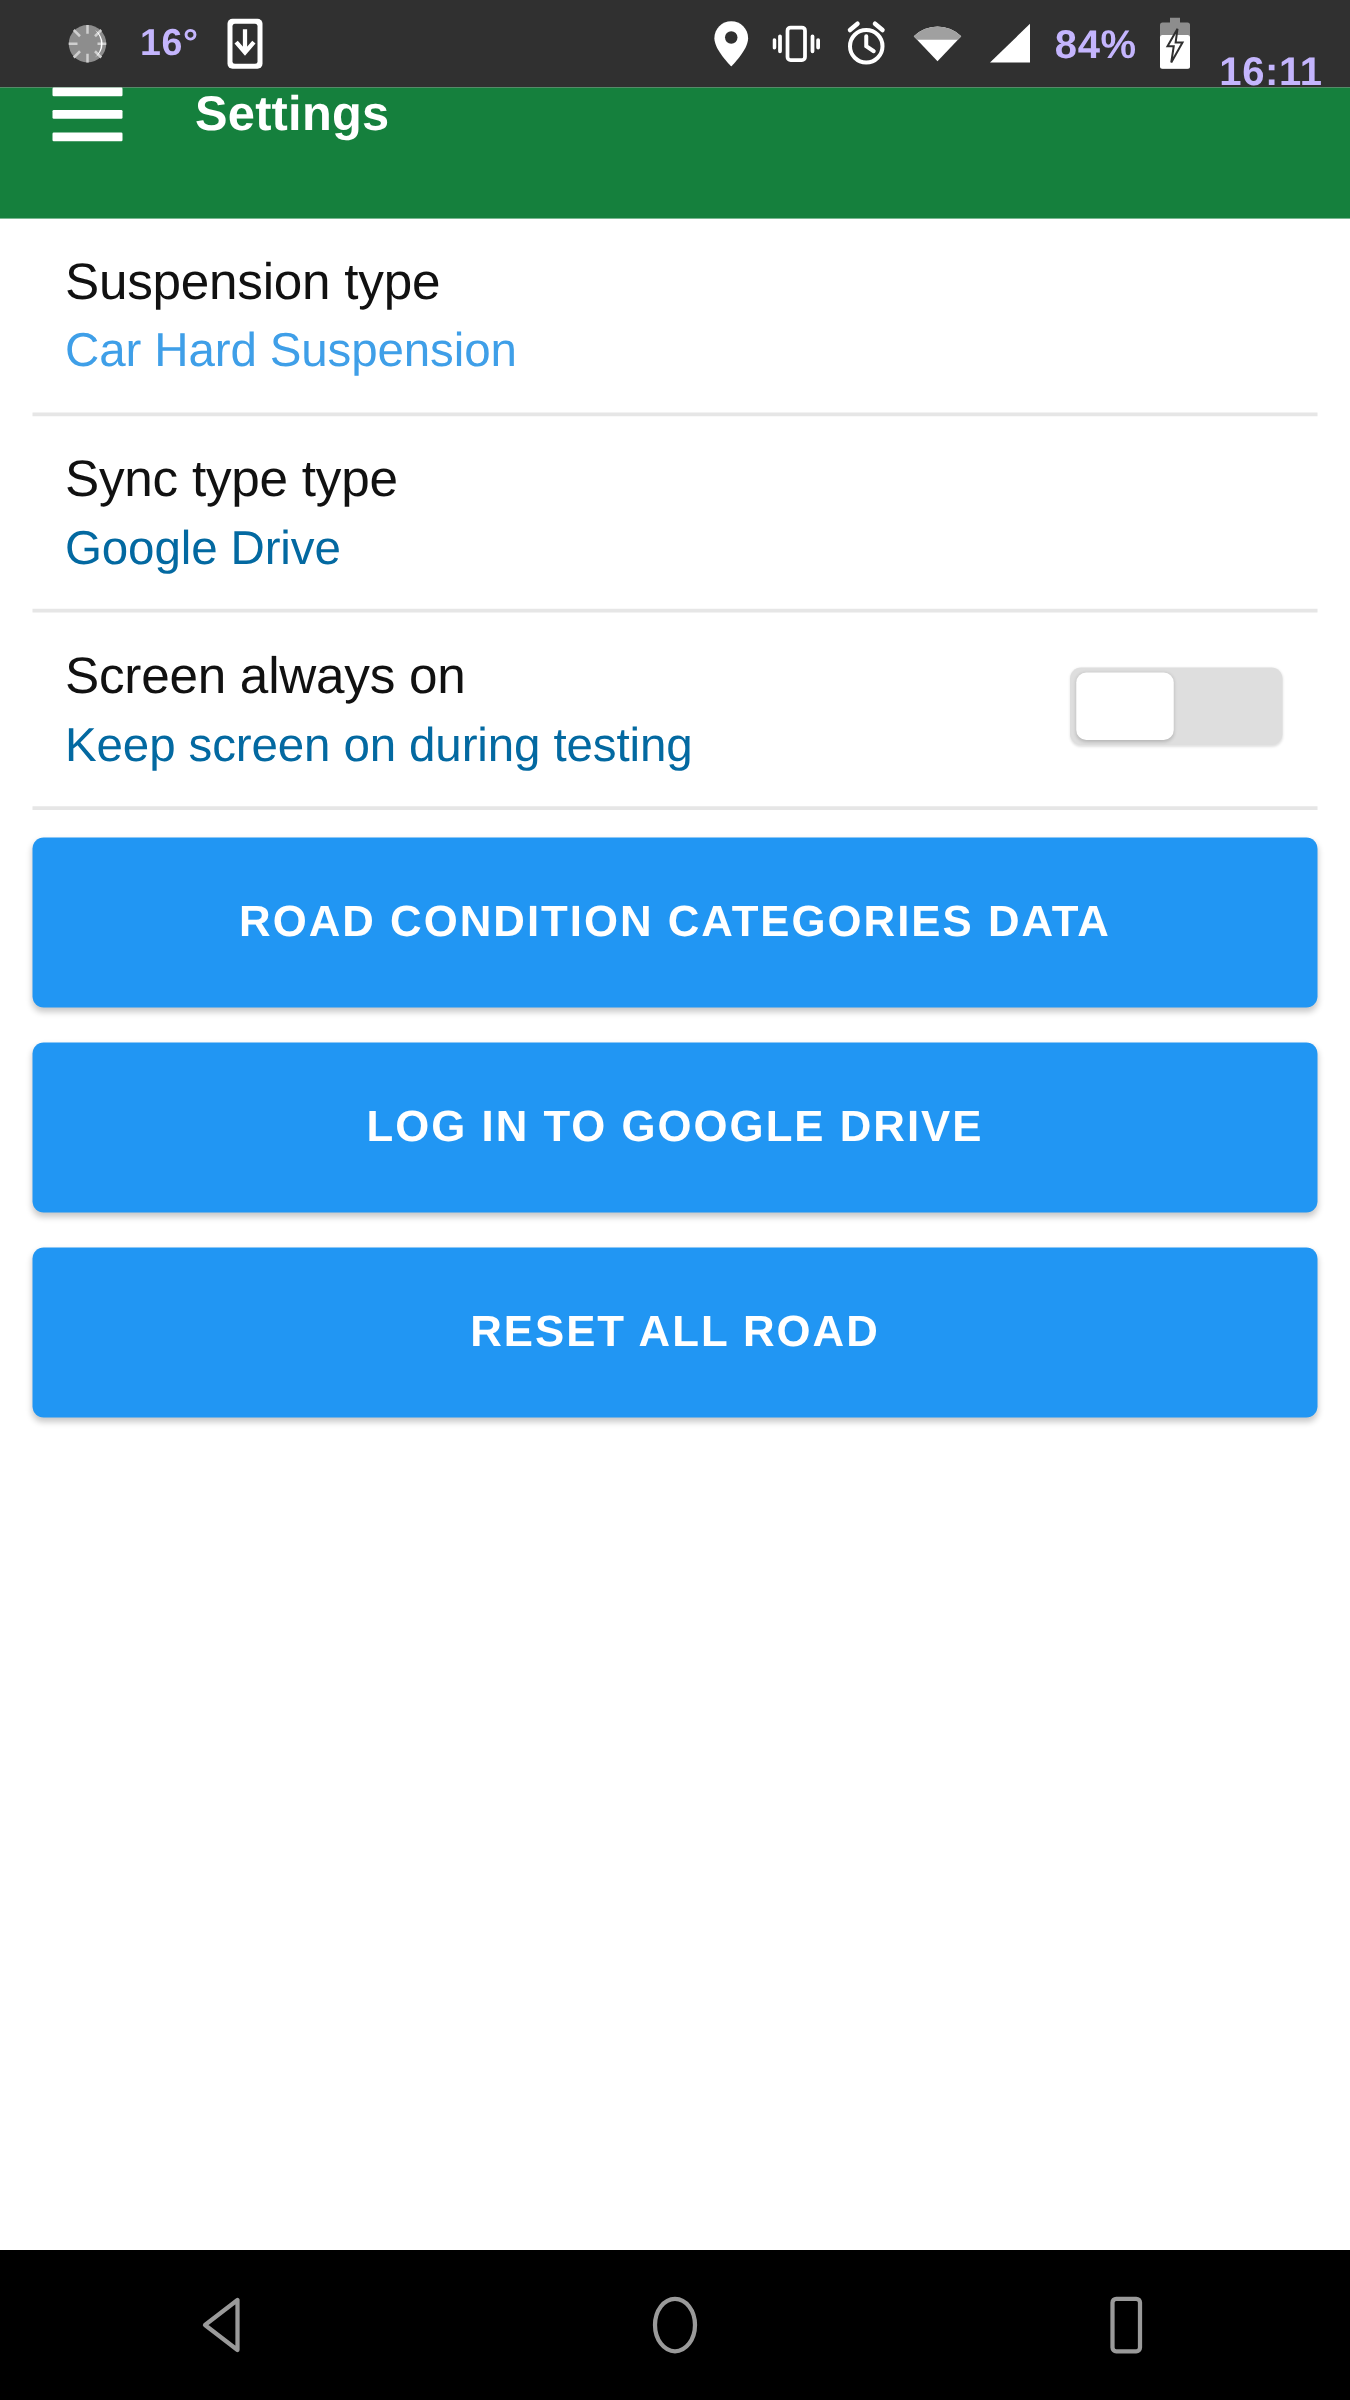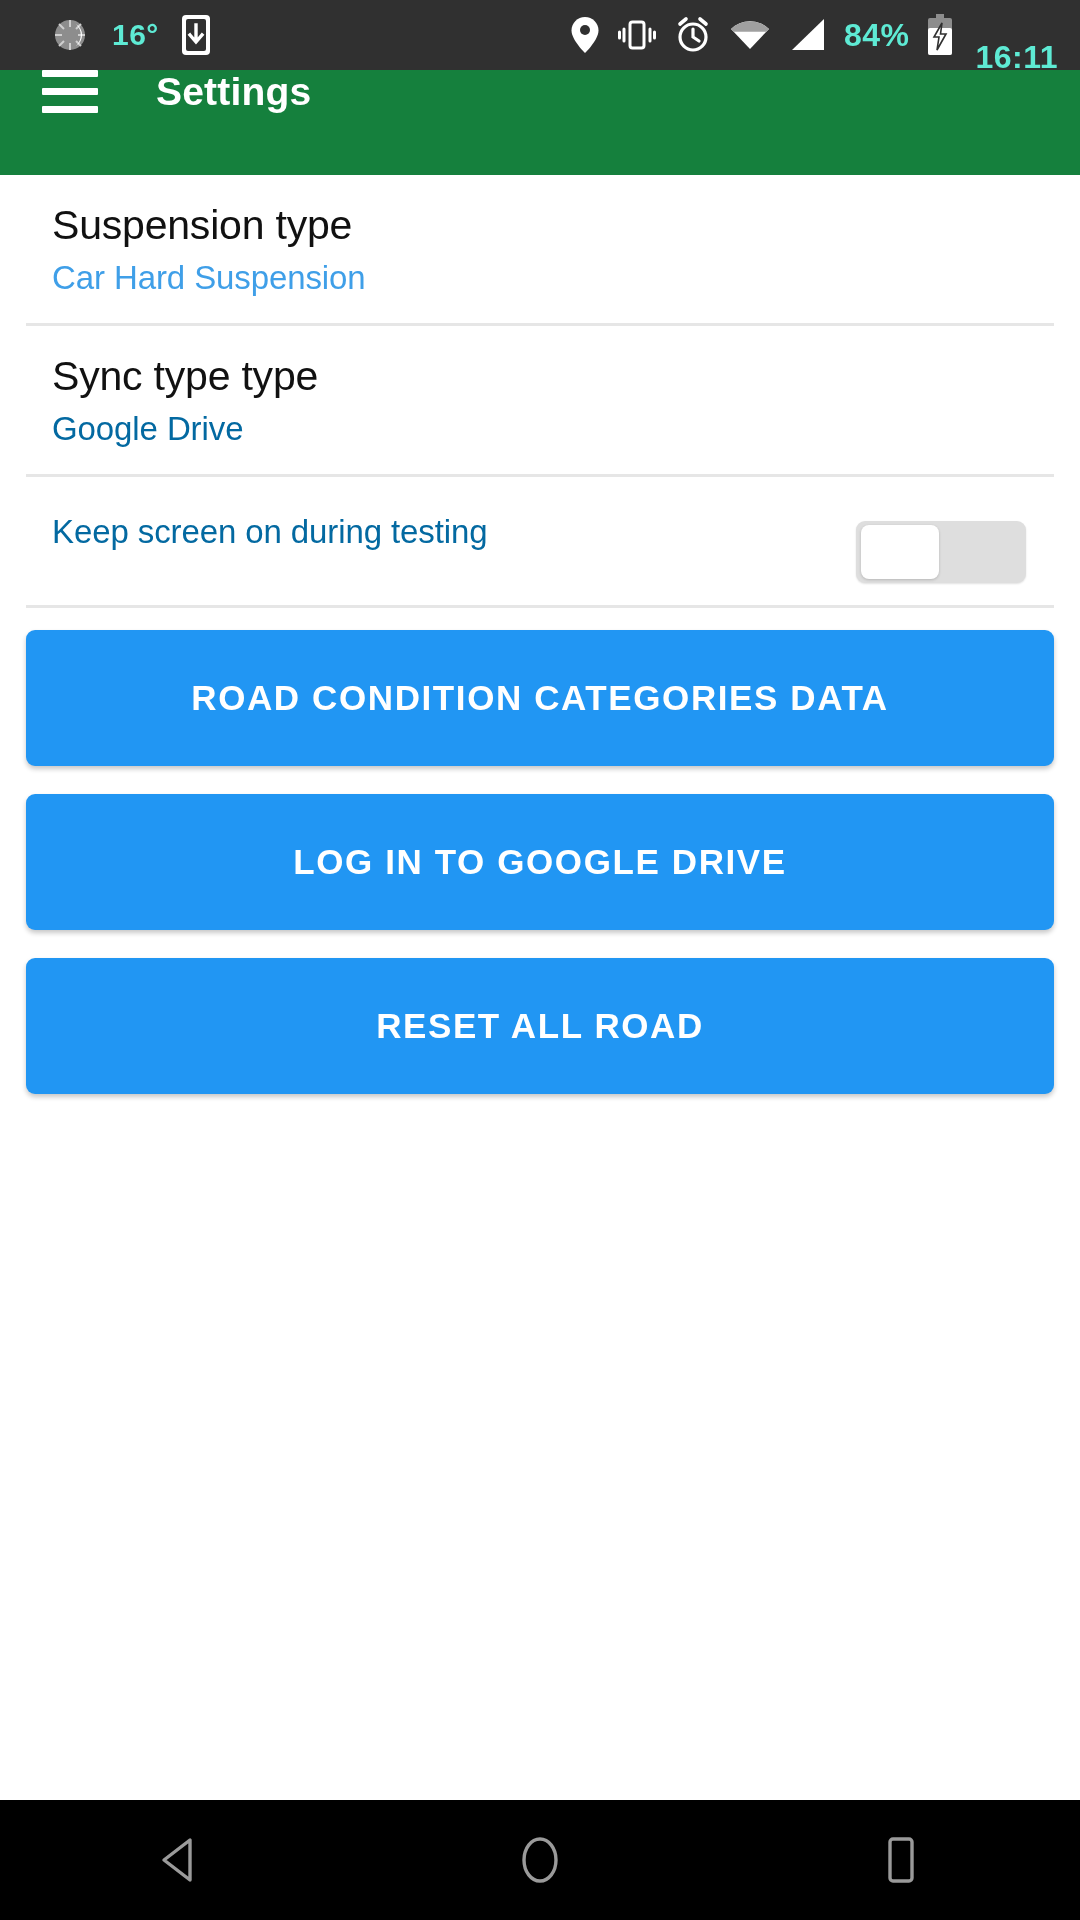--- a/index.html
+++ b/index.html
@@ -7,21 +7,21 @@
     width:1080px; height:1920px;
     background:#ffffff;
     font-family:"Liberation Sans", sans-serif;
     overflow:hidden;
   }
   #screen { position:relative; width:1080px; height:1920px; background:#ffffff; }
 
   
   .status-bar{
     position:absolute; top:0; left:0; width:1080px; height:70px;
-    background:#303030; color:#5eead4;
+    background:#303030; color:#c4b5fd;
     display:flex; align-items:center; justify-content:space-between;
     padding:0 22px;
   }
   .sb-left, .sb-right{ display:flex; align-items:center; }
   .sb-left{ gap:22px; padding-left:28px; }
   .sb-right{ gap:18px; }
   .sb-temp{ font-size:30px; font-weight:bold; letter-spacing:.5px; }
   .sb-batt-pct{ font-size:32px; font-weight:bold; letter-spacing:.5px; }
   .sb-clock{ font-size:32px; font-weight:bold; letter-spacing:.5px; margin-left:4px;margin-top:44px; }
   .ic{ display:inline-flex; align-items:center; justify-content:center; }
@@ -39,21 +39,21 @@
   
   .content{ position:absolute; top:175px; left:0; width:1080px; bottom:120px; background:#ffffff; }
 
   .pref-row{
     position:relative; padding:26px 52px 22px 52px;
     display:flex; align-items:flex-start; justify-content:space-between;
     cursor:pointer;
   }
   .pref-texts{ display:flex; flex-direction:column; }
   .pref-title{ font-size:41px; font-weight:normal; color:#111111; line-height:1.18; letter-spacing:-.2px; }
-  .pref-sub{ font-size:33px; line-height:1.35; margin-top:7px; letter-spacing:-.1px; }
+  .pref-sub{ font-size:38px; line-height:1.35; margin-top:7px; letter-spacing:-.1px; }
   .pref-sub.blue{ color:#3f9fe8; }
   .pref-sub.grey{ color:#0369a1; }
 
   .divider{ height:3px; background:#e6e6e6; margin:0 26px; }
 
   
   .switch{
     width:170px; height:62px; border-radius:9px; background:#dedede;
     position:relative; flex:0 0 auto; margin-top:18px; margin-right:2px;
     box-shadow:0 1px 2px rgba(0,0,0,.12);
@@ -182,20 +182,21 @@
     <div class="pref-row">
       <div class="pref-texts">
         <div class="pref-title">Sync type type</div>
         <div class="pref-sub grey">Google Drive</div>
       </div>
     </div>
     <div class="divider"></div>
 
     <div class="pref-row">
       <div class="pref-texts">
+        <div class="pref-title">Screen always on</div>
         <div class="pref-sub grey">Keep screen on during testing</div>
       </div>
       <div class="switch">
         <div class="thumb"></div>
       </div>
     </div>
     <div class="divider"></div>
 
     <div class="btn-area">
       <button class="mbtn">ROAD CONDITION CATEGORIES DATA</button>

